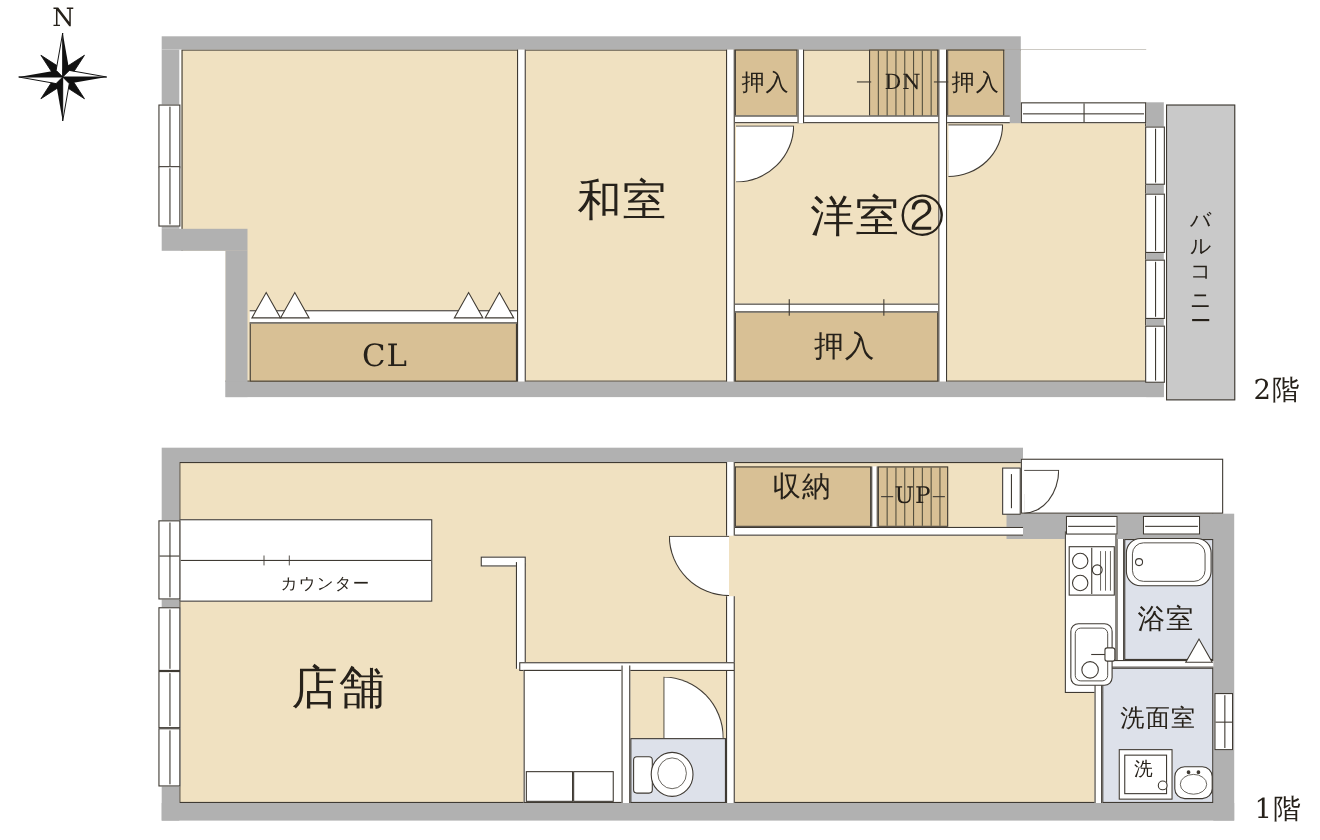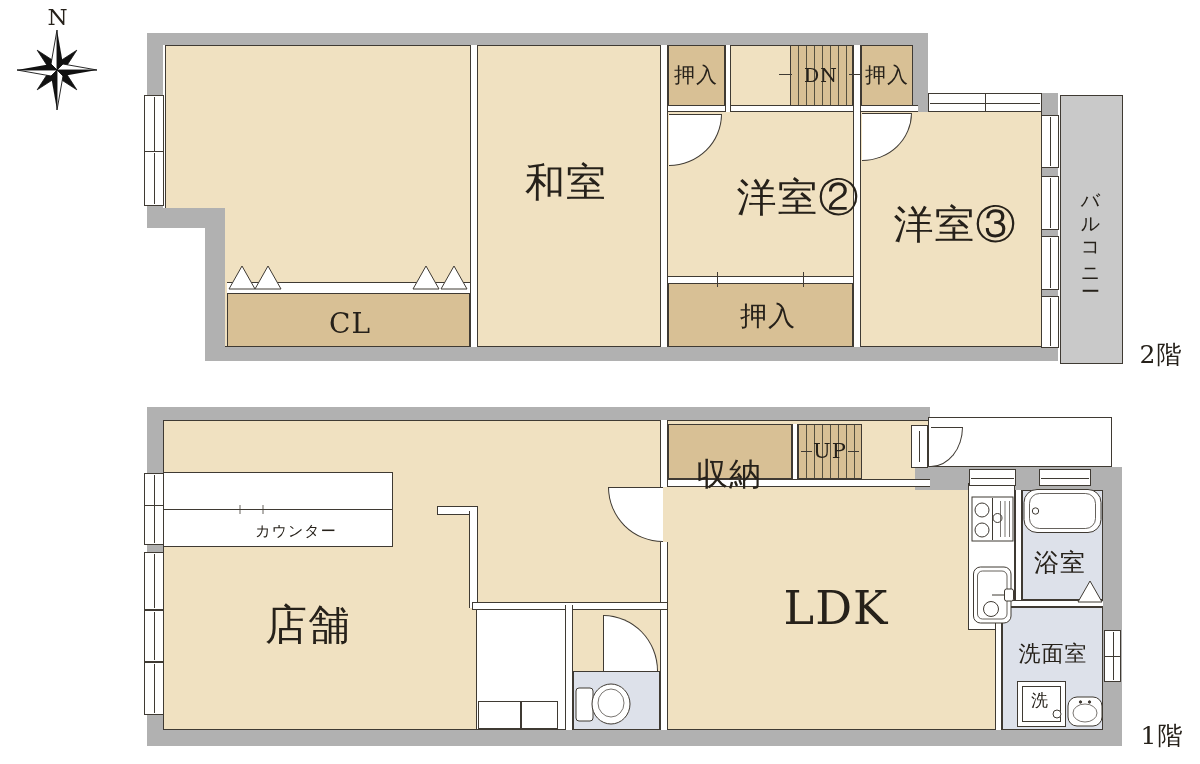--- a/index.html
+++ b/index.html
@@ -198,32 +198,30 @@
       <circle cx="1080.5" cy="702" r="1.2" fill="#3f3a33"></circle>
       <circle cx="1089.5" cy="702" r="1.2" fill="#3f3a33"></circle>
       <circle cx="1057" cy="714" r="4"></circle>
       <line x1="240" y1="505" x2="240" y2="514" stroke-width="0.8"></line>
       <line x1="263" y1="505" x2="263" y2="514" stroke-width="0.8"></line>
     </g>
   </svg>
 
   <div class="lbl" style="left:566px;top:182px;font-size:40px">和室</div>
   <div class="lbl" style="left:798px;top:197px;font-size:40px">洋室②</div>
-  <div class="lbl" style="left:955px;top:224px;font-size:40px">洋室③</div>
   <div class="lbl" style="left:696px;top:75px;font-size:21px">押入</div>
   <div class="lbl" style="left:821px;top:75px;font-size:19px">DN</div>
   <div class="lbl" style="left:887px;top:75px;font-size:21px">押入</div>
   <div class="lbl" style="left:768px;top:315px;font-size:27px">押入</div>
   <div class="lbl" style="left:350px;top:324px;font-size:28px">CL</div>
   <div class="lbl vtext" style="left:1091px;top:232px;font-size:19px">バルコニー</div>
   <div class="lbl" style="left:1161px;top:354px;font-size:25px">2階</div>
 
   <div class="lbl" style="left:308px;top:625px;font-size:42px">店舗</div>
   <div class="lbl" style="left:296px;top:531px;font-size:15px">カウンター</div>
-  <div class="lbl" style="left:729px;top:474px;font-size:32px">収納</div>
+  <div class="lbl" style="left:729px;top:443px;font-size:26px">収納</div>
   <div class="lbl" style="left:830px;top:451px;font-size:21px">UP</div>
-  <div class="lbl" style="left:836px;top:608px;font-size:46px">LDK</div>
   <div class="lbl" style="left:1060px;top:562px;font-size:25px">浴室</div>
   <div class="lbl" style="left:1053px;top:654px;font-size:22px">洗面室</div>
   <div class="lbl" style="left:1040px;top:700px;font-size:17px">洗</div>
   <div class="lbl" style="left:1162px;top:735px;font-size:25px">1階</div>
 
 </div>
 
 </body></html>

